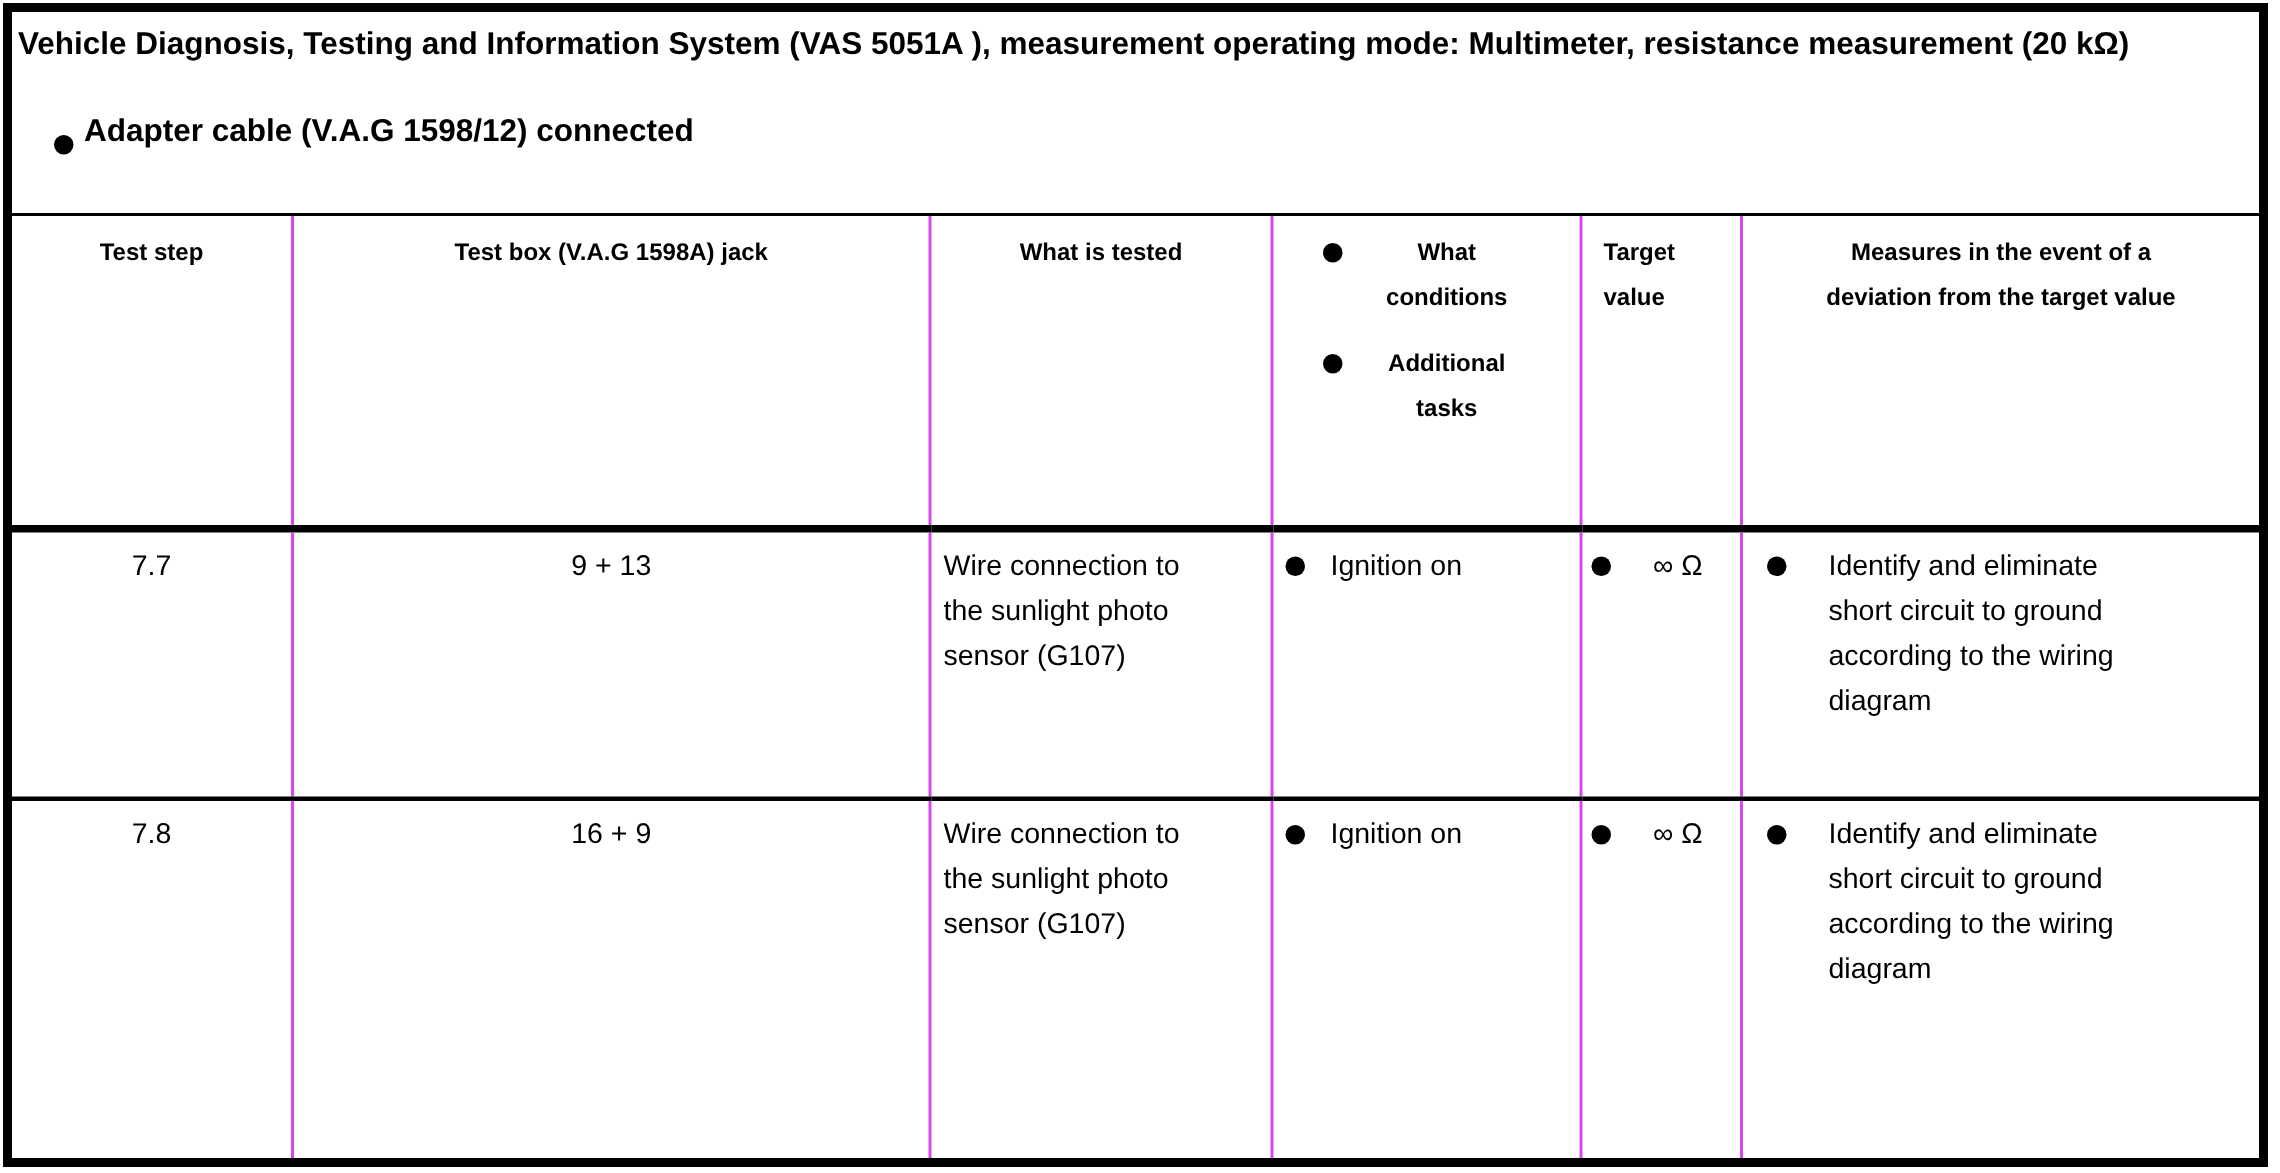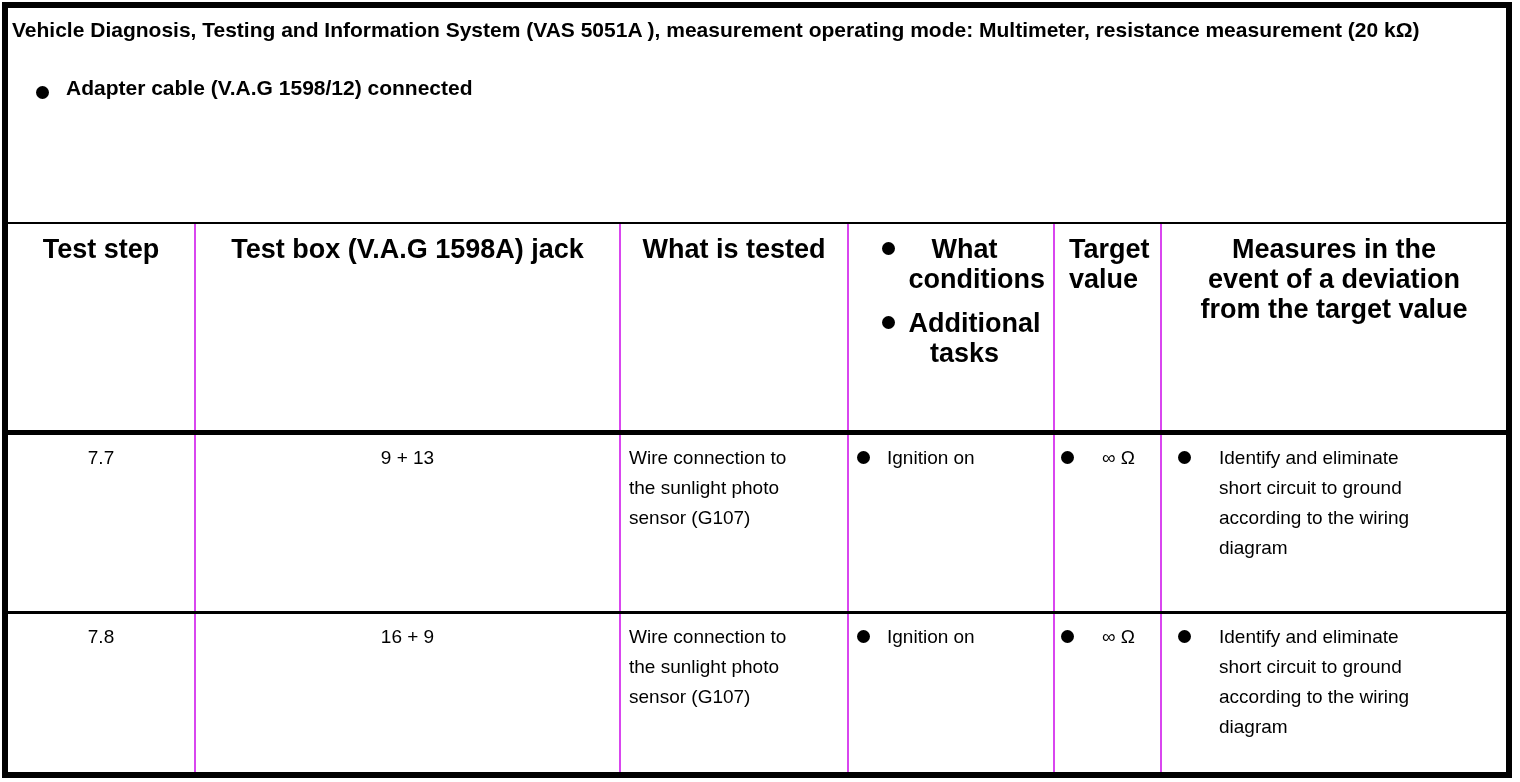--- a/index.html
+++ b/index.html
@@ -23,35 +23,35 @@
     height: 776px;
     box-sizing: border-box;
     border: 6px solid #000000;
     background: #ffffff;
     display: flex;
     flex-direction: column;
   }
   
   .intro {
     box-sizing: border-box;
-    height: 216px;
+    height: 136px;
     border-bottom: 2px solid #000000;
     padding: 7px 8px 0 4px;
   }
   .title {
     font-size: 21px;
     line-height: 30px;
     font-weight: bold;
     max-width: 1445px;
   }
   .intro-bullet-row {
     display: flex;
-    align-items: center;
+    align-items: flex-end;
     margin: 28px 0 0 24px;
-    gap: 17px;
+    gap: 7px;
     font-size: 21px;
     line-height: 30px;
     font-weight: bold;
   }
   .blt {
     flex: 0 0 auto;
     width: 13px;
     height: 13px;
     border-radius: 50%;
     background: #000000;
@@ -74,21 +74,21 @@
   table.main td:last-child { border-right: none; }
   tr.header-row td { border-top: none; border-bottom: 5px solid #000000; }
   tr.row-mid td { border-bottom: 3px solid #000000; }
   tr.row-last td { border-bottom: none; }
 
   tr.header-row { height: 208px; }
   tr.row-mid { height: 180px; }
 
   .hdr {
     font-weight: bold;
-    font-size: 27px;
+    font-size: 16px;
     line-height: 30px;
     text-align: center;
     padding-top: 10px !important;
   }
   .hdr-measures-text {
     max-width: 272px;
     margin: 0 auto;
   }
   .hdr-target {
     text-align: left !important;

